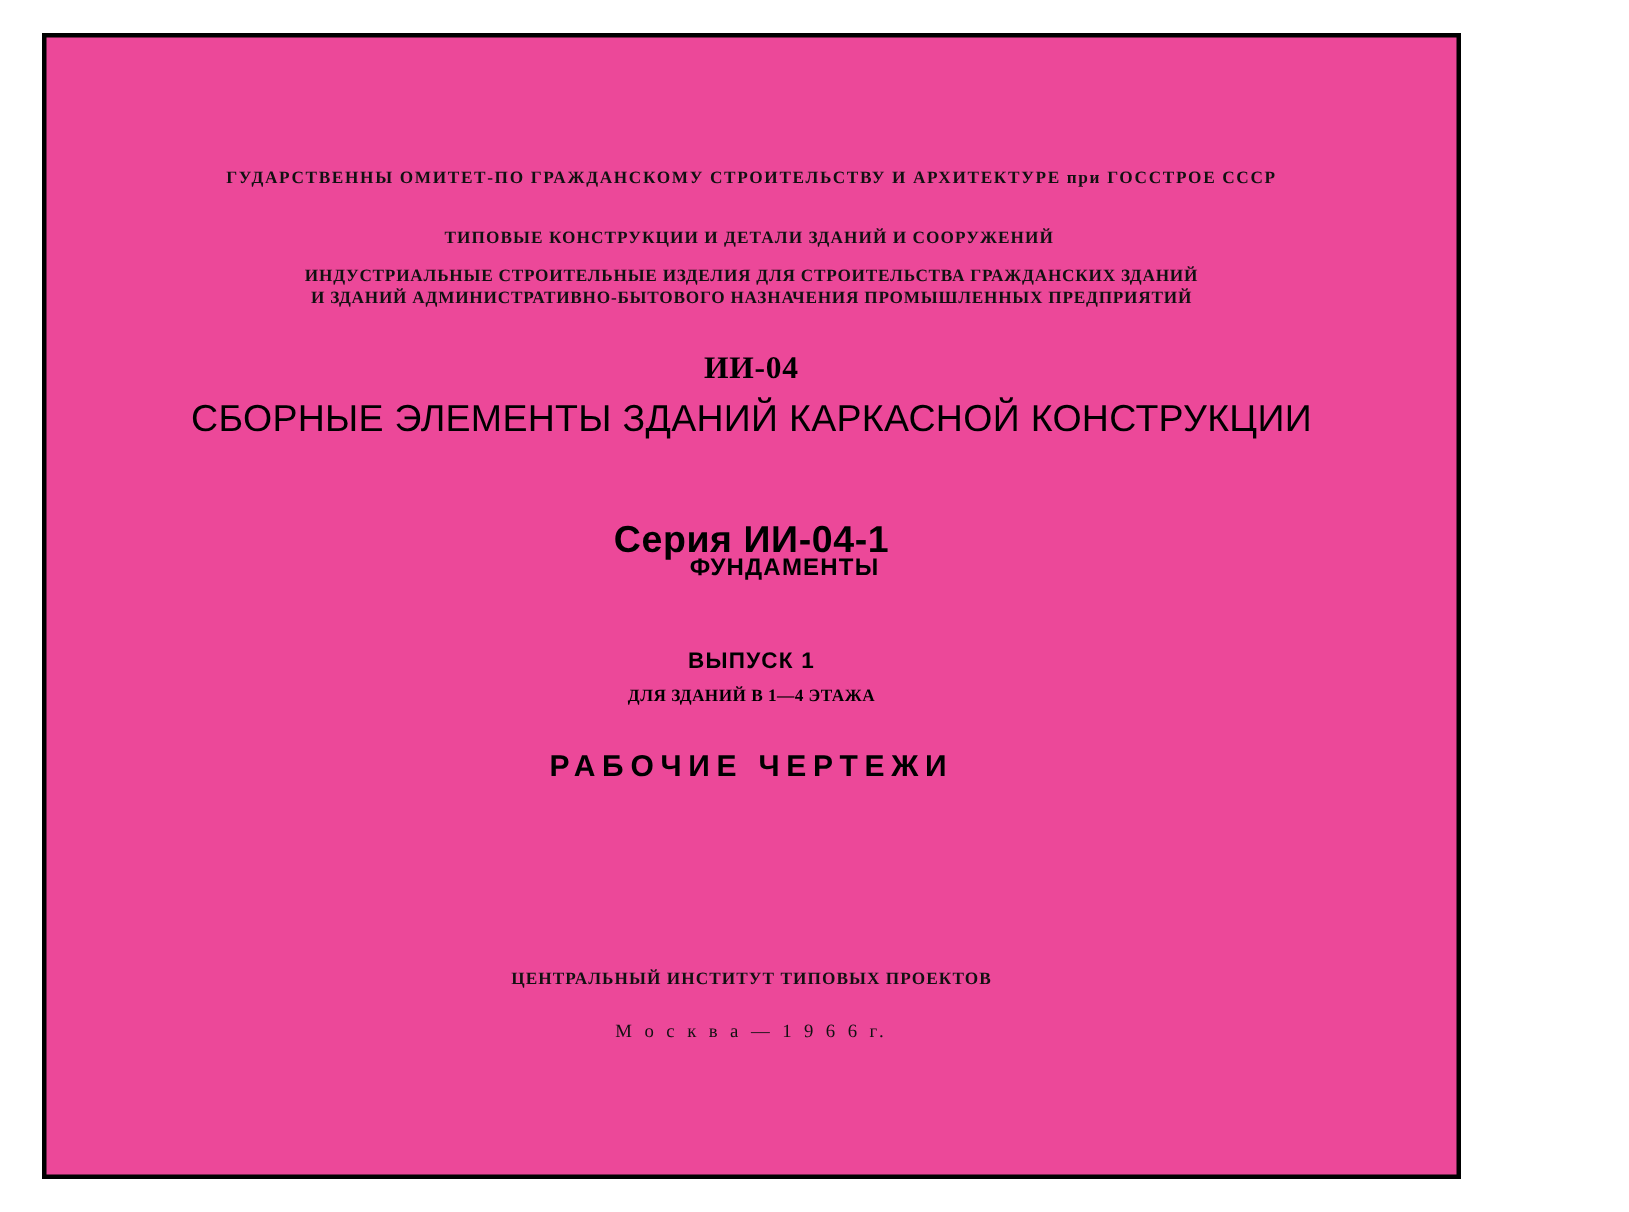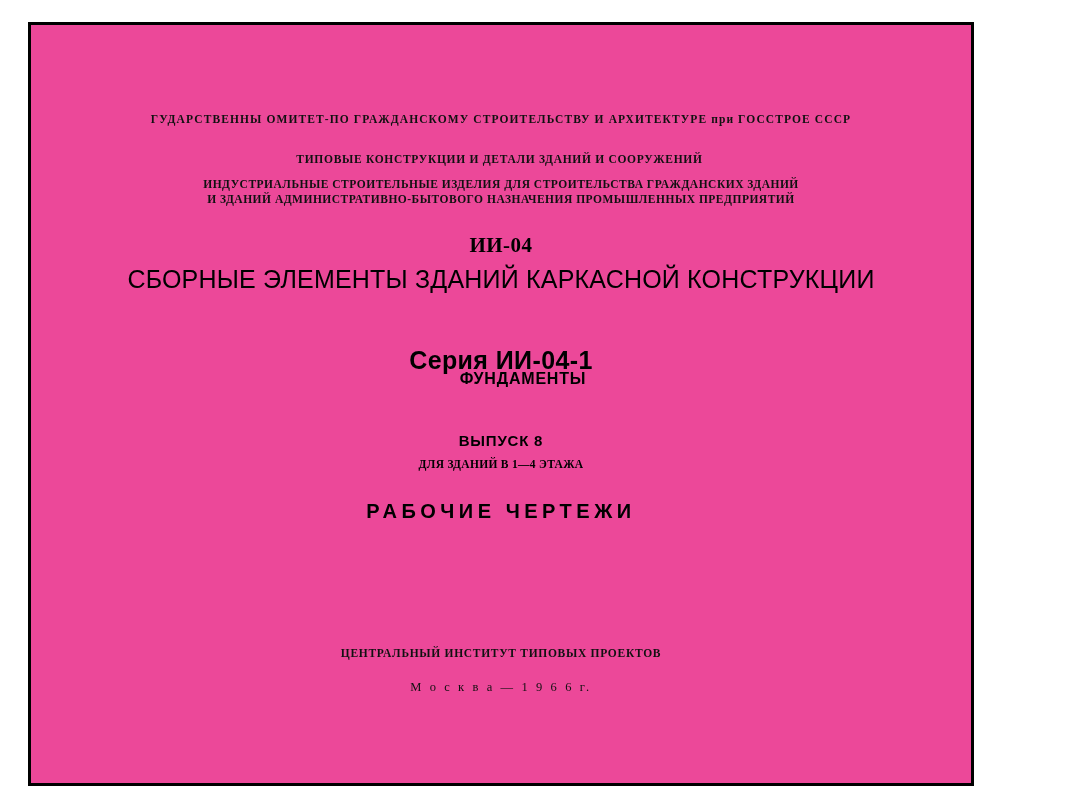--- a/index.html
+++ b/index.html
@@ -179,21 +179,21 @@
     </div>
 
     <div class="line doc-code">ИИ-04</div>
 
     <div class="line doc-title">СБОРНЫЕ ЭЛЕМЕНТЫ ЗДАНИЙ КАРКАСНОЙ КОНСТРУКЦИИ</div>
 
     <div class="line series-title">Серия ИИ-04-1</div>
 
     <div class="line series-sub">ФУНДАМЕНТЫ</div>
 
-    <div class="line issue">ВЫПУСК 8</div>
+    <div class="line issue">ВЫПУСК 1</div>
 
     <div class="issue-desc">
       <div class="line">ДЛЯ ЗДАНИЙ В 1—4 ЭТАЖА</div>
     </div>
 
     <div class="line institute">ЦЕНТРАЛЬНЫЙ ИНСТИТУТ ТИПОВЫХ ПРОЕКТОВ</div>
 
     <div class="line working-drawings">РАБОЧИЕ ЧЕРТЕЖИ</div>
 
     <div class="line city-year">М о с к в а — 1 9 6 6  г.</div>

